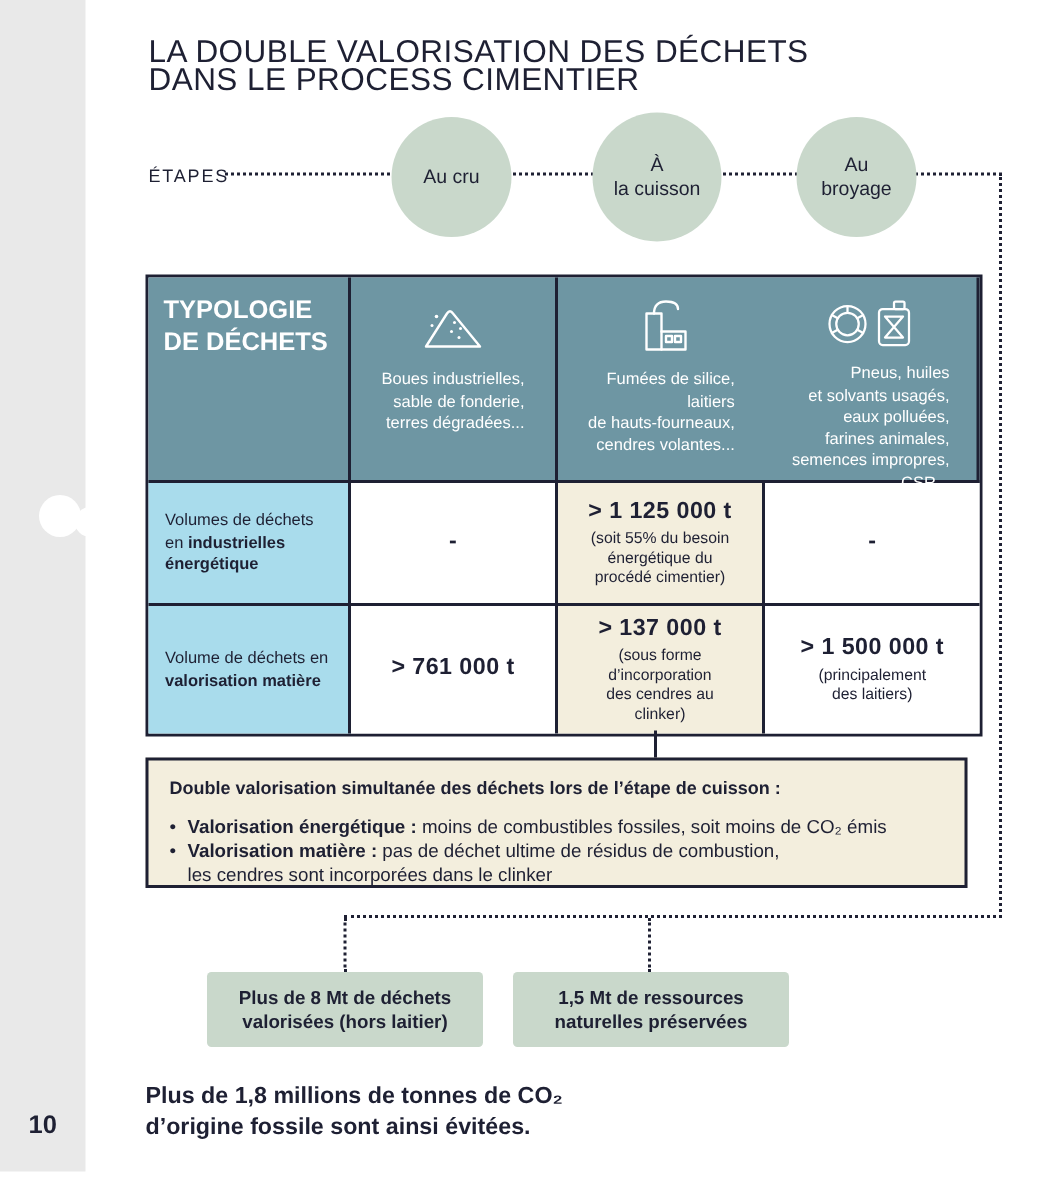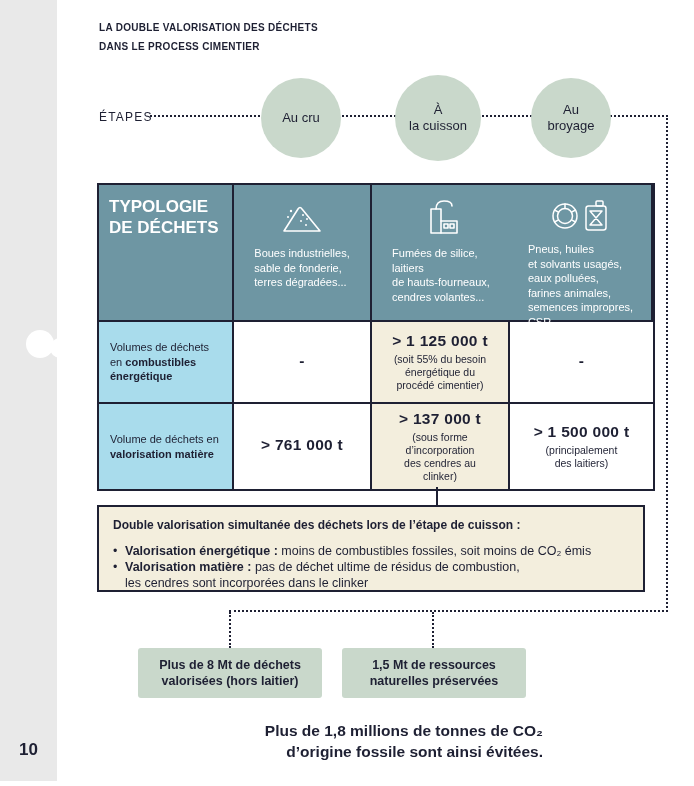--- a/index.html
+++ b/index.html
@@ -9,21 +9,21 @@
   }
   .pre{white-space:pre-line;}
   
   .sidebar{position:absolute;left:0;top:0;width:57px;height:781px;background:var(--sidebar_gray,#e9e9e9);}
   .logo-dot{position:absolute;border-radius:50%;background:#fff;}
   .dot-big{left:26px;top:330px;width:28px;height:28px;}
   .dot-med{left:50px;top:338px;width:20px;height:20px;}
   .dot-small{left:58px;top:318px;width:12px;height:12px;}
   .page-number{position:absolute;left:0;top:740px;width:57px;text-align:center;font-size:17px;font-weight:bold;}
   
-  .title{position:absolute;left:99px;top:11px;font-size:10px;font-weight:bold;line-height:19px;letter-spacing:.3px;}
+  .title{position:absolute;left:99px;top:11px;font-size:21px;font-weight:normal;line-height:19px;letter-spacing:.3px;}
   
   .etapes-label{position:absolute;left:99px;top:110px;font-size:12px;font-weight:normal;letter-spacing:1.2px;}
   .dotted-h{position:absolute;height:0;border-top:2px dotted var(--ink,#1e2033);z-index:1;}
   .dotted-v{position:absolute;width:0;border-left:2px dotted var(--ink,#1e2033);z-index:1;}
   .lead-line{left:150px;top:115px;width:518px;}
   .right-drop{left:666px;top:115px;height:497px;}
   .bottom-line{left:229px;top:610px;width:439px;}
   .drop-left{left:229px;top:612px;height:36px;}
   .drop-right{left:432px;top:612px;height:36px;}
   .step-circle{
@@ -39,21 +39,21 @@
     position:absolute;left:97px;top:183px;width:558px;box-sizing:border-box;
     display:grid;grid-template-columns:135px 138px 138px 1fr;grid-template-rows:137px 82px 85px;
     border:2px solid var(--ink,#1e2033);
   }
   .cell{box-sizing:border-box;border-right:2px solid var(--ink,#1e2033);border-bottom:2px solid var(--ink,#1e2033);}
   .no-r{border-right:none;}
   .no-b{border-bottom:none;}
   .th-corner{background:var(--teal_header,#6e96a3);color:#fff;font-size:17px;font-weight:bold;line-height:21px;padding:11px 10px;}
   .th-col{background:var(--teal_header,#6e96a3);color:#fff;display:flex;flex-direction:column;align-items:center;padding-top:11px;}
   .th-col .icon{height:44px;display:flex;align-items:center;justify-content:center;}
-  .th-col .coltext{font-size:11px;line-height:14.5px;text-align:left;margin-top:6px;}
+  .th-col .coltext{font-size:11px;line-height:14.5px;text-align:right;margin-top:6px;}
   .row-label{background:var(--light_blue,#a9dcec);display:flex;align-items:center;padding:8px 11px;font-size:11px;line-height:14.5px;}
   .row-label .b{font-weight:bold;}
   .val-cell{background:#fff;display:flex;flex-direction:column;align-items:center;justify-content:center;text-align:center;padding:4px 4px;}
   .val-cell.hl{background:var(--beige,#f3eedd);}
   .val{font-size:15.5px;font-weight:bold;letter-spacing:.3px;}
   .note{font-size:10.5px;line-height:13px;margin-top:3px;}
   
   .connector{position:absolute;left:436px;top:487px;height:19px;width:0;border-left:2.5px solid var(--ink,#1e2033);}
   
   .info-box{
@@ -67,21 +67,21 @@
   .bullet .b{font-weight:bold;}
   
   .result{
     position:absolute;top:648px;height:50px;background:var(--sage_green,#c9d8cb);border-radius:3px;
     display:flex;align-items:center;justify-content:center;text-align:center;
     font-size:12.5px;font-weight:bold;line-height:16px;z-index:2;
   }
   .r1{left:138px;width:184px;}
   .r2{left:342px;width:184px;}
   
-  .conclusion{position:absolute;left:97px;top:720px;width:446px;text-align:right;font-size:15.5px;font-weight:bold;line-height:21px;}
+  .conclusion{position:absolute;left:97px;top:720px;width:446px;text-align:left;font-size:15.5px;font-weight:bold;line-height:21px;}
 </style>
 </head>
 <body>
 
 <div class="page">
 
   <div class="sidebar">
     <div class="logo-dot dot-big"></div>
     <div class="logo-dot dot-med"></div>
     <div class="logo-dot dot-small"></div>
@@ -158,21 +158,21 @@
       </span>
       <div class="coltext pre">Pneus, huiles
 et solvants usagés,
 eaux polluées,
 farines animales,
 semences impropres,
 CSR...</div>
     </div>
 
     <div class="cell row-label">
-      <div><span>Volumes de déchets en </span><span class="b">combustibles énergétique</span></div>
+      <div><span>Volumes de déchets en </span><span class="b">industrielles énergétique</span></div>
     </div>
     <div class="cell val-cell">
       <div class="val">-</div>
       <div class="note pre"></div>
     </div>
     <div class="cell val-cell hl">
       <div class="val">&gt; 1 125 000 t</div>
       <div class="note pre">(soit 55% du besoin
 énergétique du
 procédé cimentier)</div>

